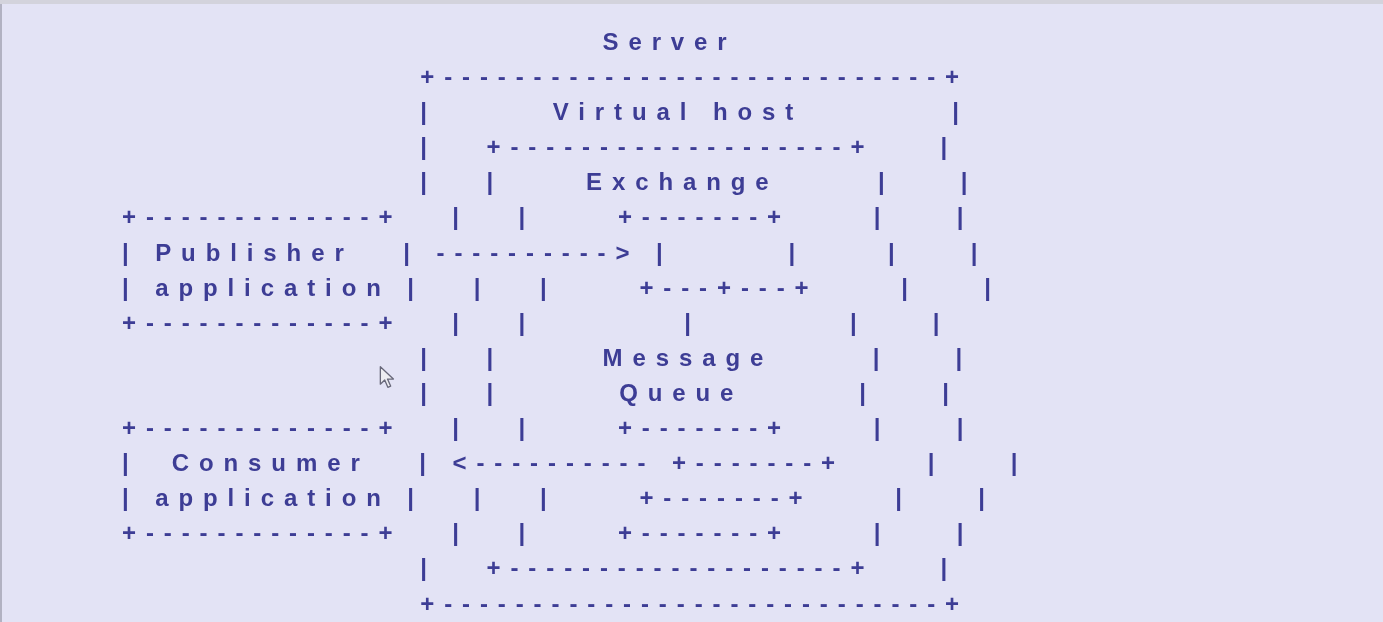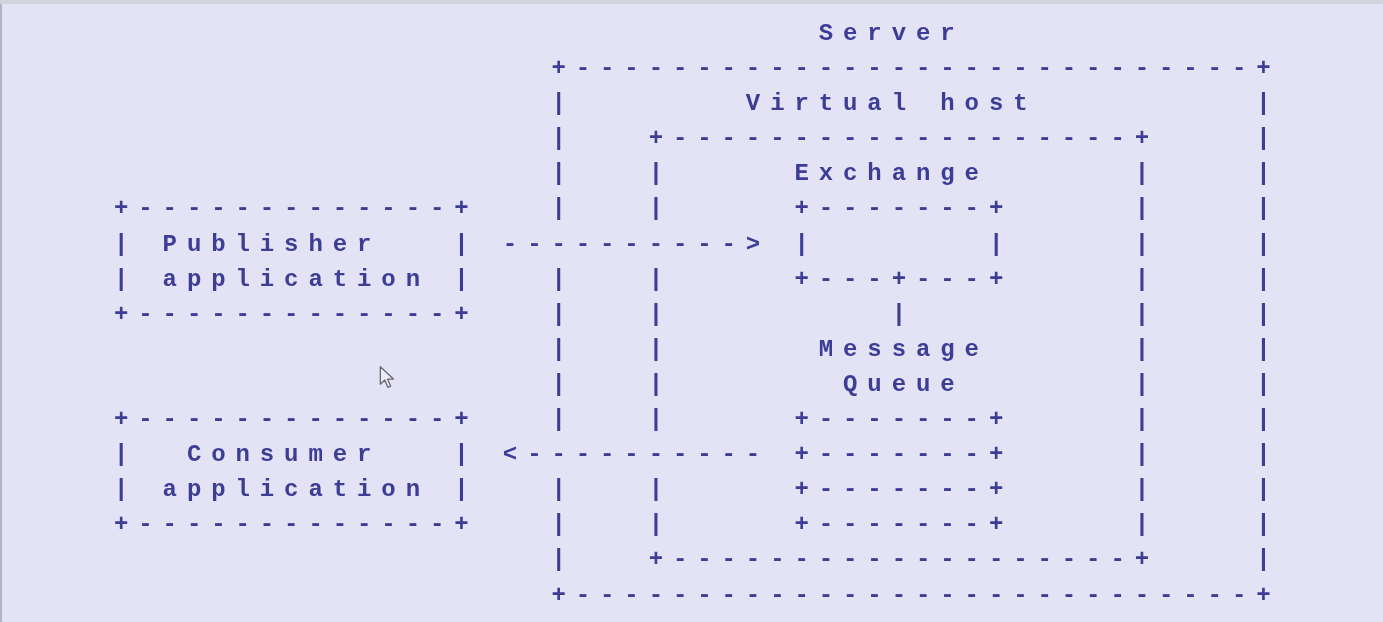--- a/index.html
+++ b/index.html
@@ -14,22 +14,22 @@
     position: absolute; top: 0; left: 0; width: 1383px; height: 4px;
     background: var(--edge-top, #d3d3dc);
   }
   .left-edge {
     position: absolute; top: 4px; left: 0; width: 2px; height: 618px;
     background: var(--edge-left, #b2b2c2);
   }
   pre.ascii-diagram {
     position: absolute;
     left: 110px; top: 12px;
-    margin: 4px;
-    font-family: Liberation Mono, monospace;
+    margin: 12px;
+    font-family: Liberation Sans, sans-serif;
     font-weight: bold;
     font-size: 24px;
     line-height: 35.1px;
     letter-spacing: 9.9px;
     color: var(--ink, #3d3d95);
     white-space: pre;
   }
   .cursor {
     position: absolute;
     left: 379px; top: 366px;

